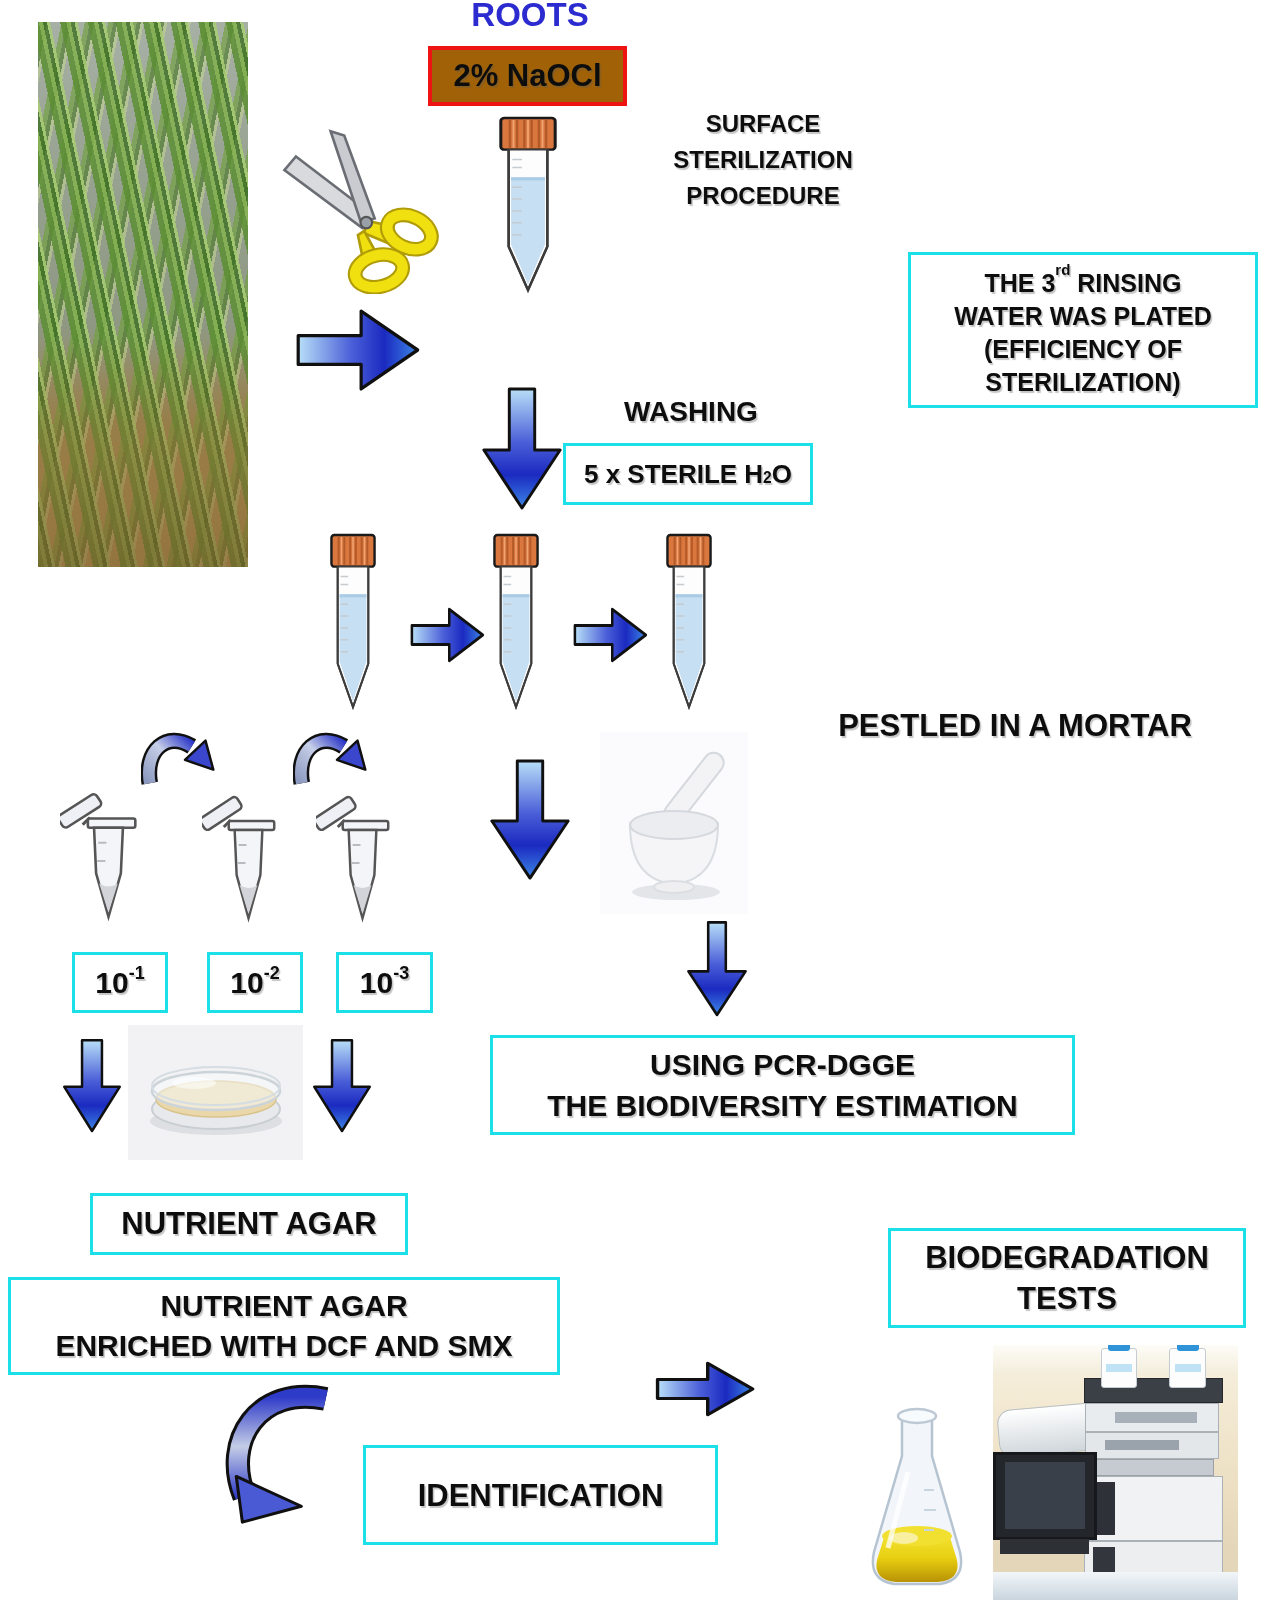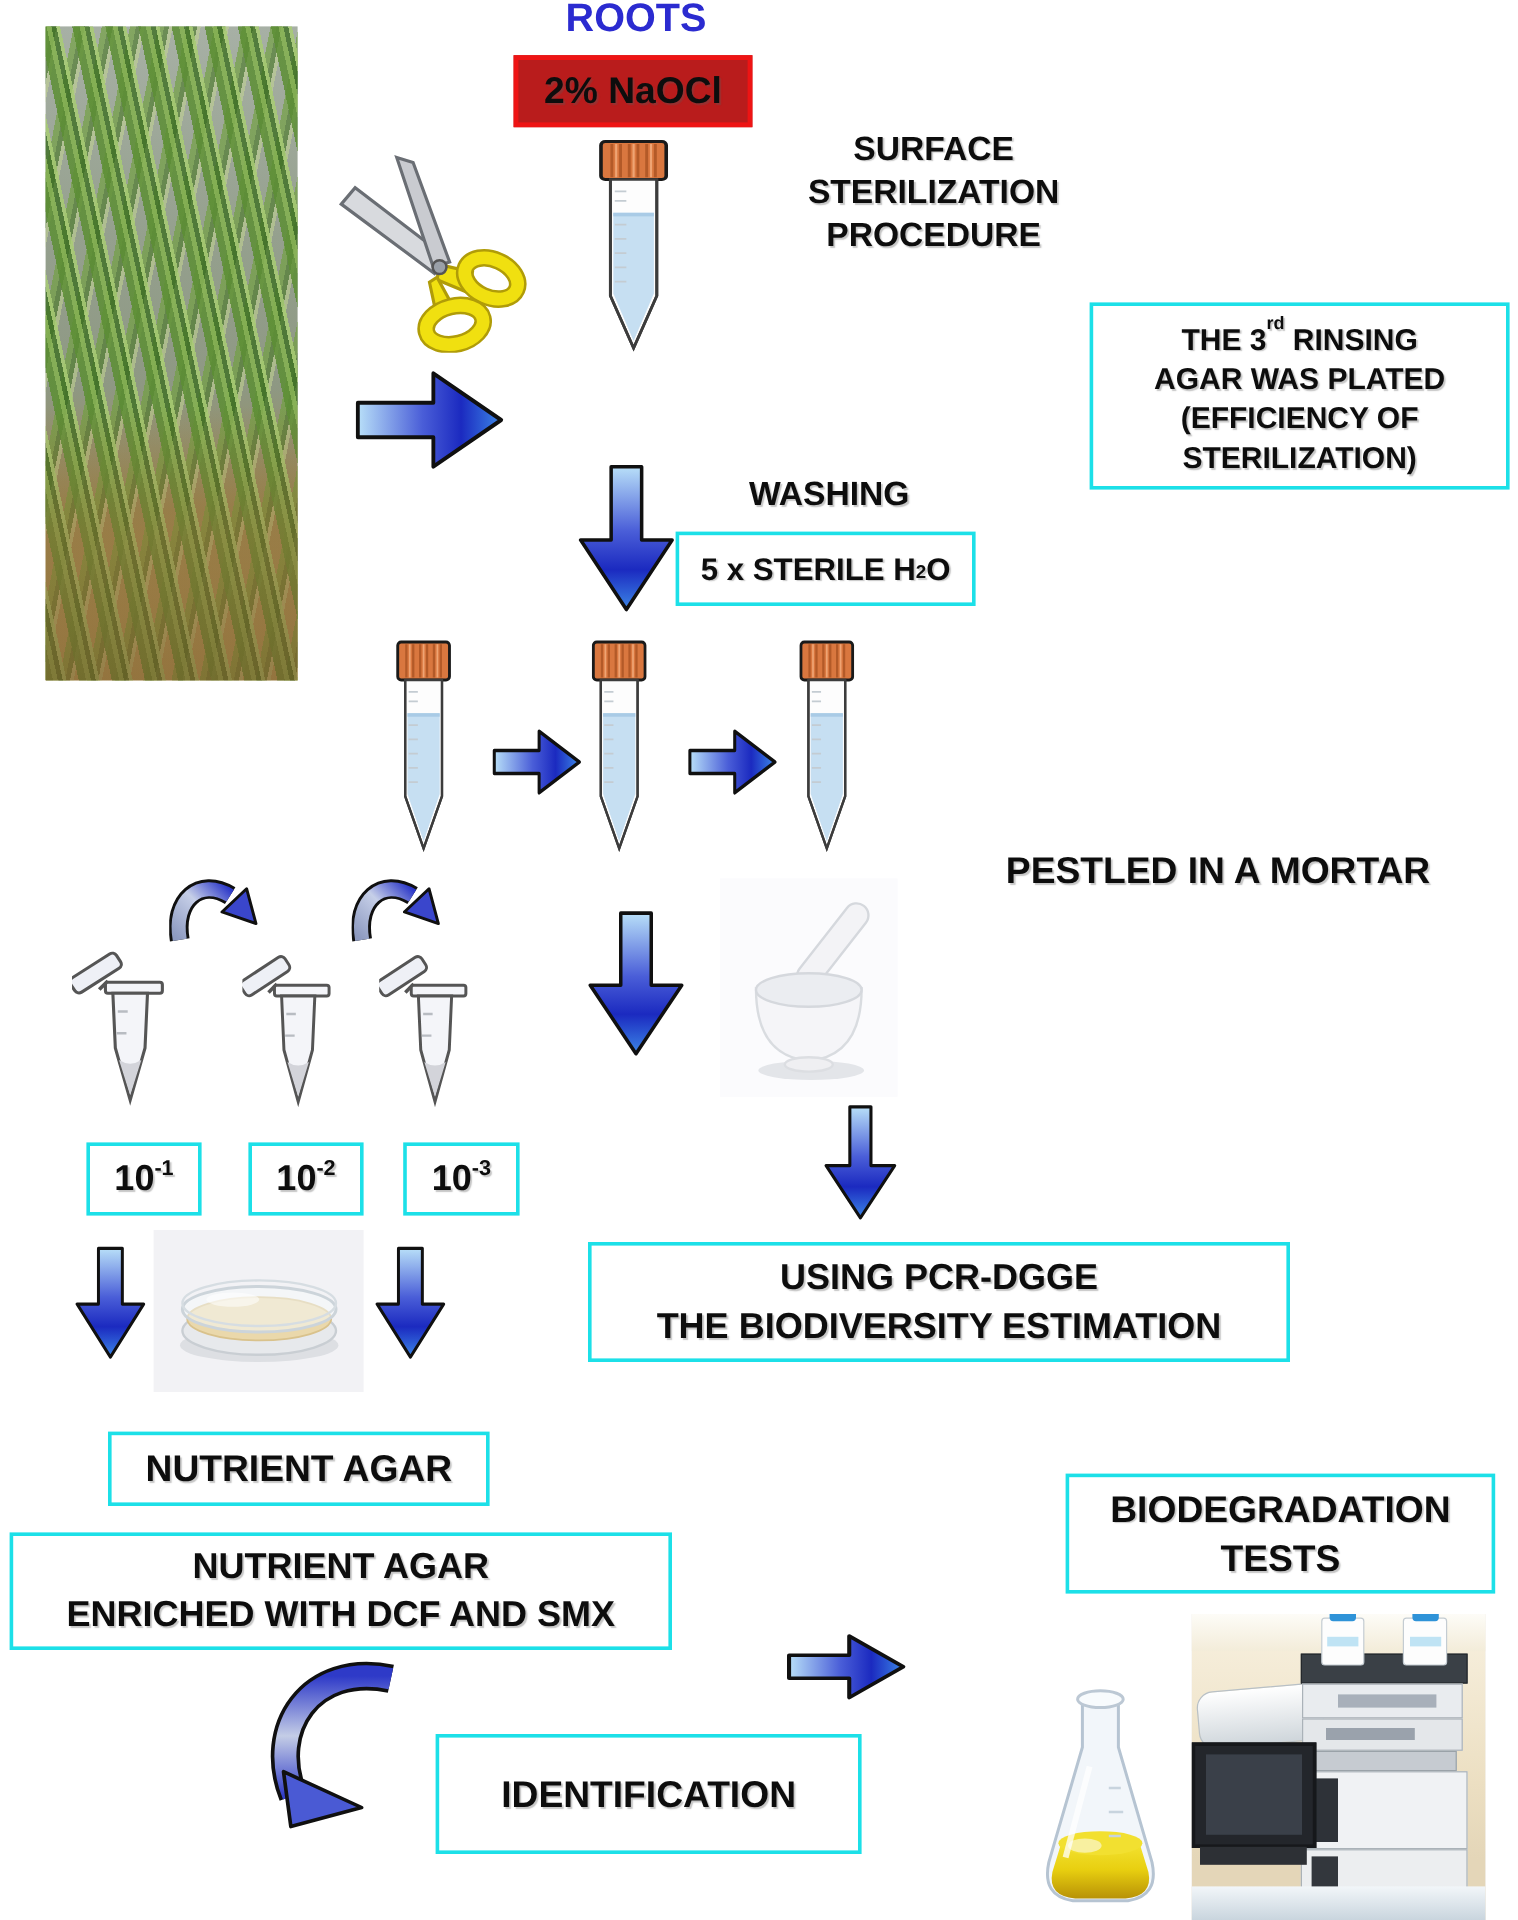--- a/index.html
+++ b/index.html
@@ -3,21 +3,21 @@
 <meta charset="utf-8">
 <style>
   html,body{margin:0;padding:0;background:#ffffff;}
   #stage{position:relative;width:1265px;height:1600px;background:#fff;overflow:hidden;
          font-family:"Liberation Sans","DejaVu Sans",sans-serif;color:#0d0d0d;}
   .abs{position:absolute;}
   .lbl{font-weight:bold;text-align:center;color:#0d0d0d;
        text-shadow:1.5px 1.5px 1px rgba(90,90,90,.35);}
   .cyanbox{border:3px solid var(--accent_cyan,#1ce0e8);background:#fff;
            display:flex;flex-direction:column;align-items:center;justify-content:center;}
-  .redbox{border:4px solid var(--accent_red,#ee1414);background:#b91c1c;
+  .redbox{border:4px solid var(--accent_red,#ee1414);background:#a16207;
           display:flex;align-items:center;justify-content:center;}
   sup.sm{font-size:.6em;position:relative;top:-.5em;}
   sub.sm{font-size:.6em;position:relative;top:.25em;}
   
   .plant{
     background:
       repeating-linear-gradient(78deg, rgba(92,142,52,.85) 0 6px, rgba(132,176,82,.9) 6px 10px,
         rgba(62,112,36,.8) 10px 14px, rgba(168,204,116,.85) 14px 17px, rgba(0,0,0,0) 17px 27px),
       repeating-linear-gradient(101deg, rgba(112,160,62,.65) 0 5px, rgba(76,122,42,.65) 5px 9px,
         rgba(196,214,146,.55) 9px 12px, rgba(0,0,0,0) 12px 23px),
@@ -123,29 +123,29 @@
     </svg>
   </div>
 
   <div class="abs" style="left:295px;top:300px;width:128px;height:100px">
     <svg viewBox="0 0 120 90" width="128" height="100" preserveAspectRatio="none">
       <polygon points="3,32 62,32 62,10 115,45 62,80 62,58 3,58" fill="url(#gR)" stroke="#101010" stroke-width="3" stroke-linejoin="round"></polygon>
     </svg>
   </div>
 
 
-  <div class="abs lbl" style="left:628px;top:106px;width:300px;font-size:28px;line-height:36px">
+  <div class="abs lbl" style="left:613px;top:106px;width:300px;font-size:24px;line-height:36px">
     <div>SURFACE</div>
     <div>STERILIZATION</div>
     <div>PROCEDURE</div>
   </div>
 
   <div class="abs cyanbox lbl" style="left:908px;top:252px;width:344px;height:150px;font-size:25px;line-height:33px">
     <div><span>THE 3</span><sup class="sm">rd</sup><span> RINSING</span></div>
-    <div>AGAR WAS PLATED</div>
+    <div>WATER WAS PLATED</div>
     <div>(EFFICIENCY OF</div>
     <div>STERILIZATION)</div>
   </div>
 
   <div class="abs" style="left:478px;top:386px;width:88px;height:126px">
     <svg viewBox="0 0 90 126" width="88" height="126" preserveAspectRatio="none">
       <polygon points="32,3 58,3 58,64 84,64 45,122 6,64 32,64" fill="url(#gD)" stroke="#101010" stroke-width="3" stroke-linejoin="round"></polygon>
     </svg>
   </div>
 

